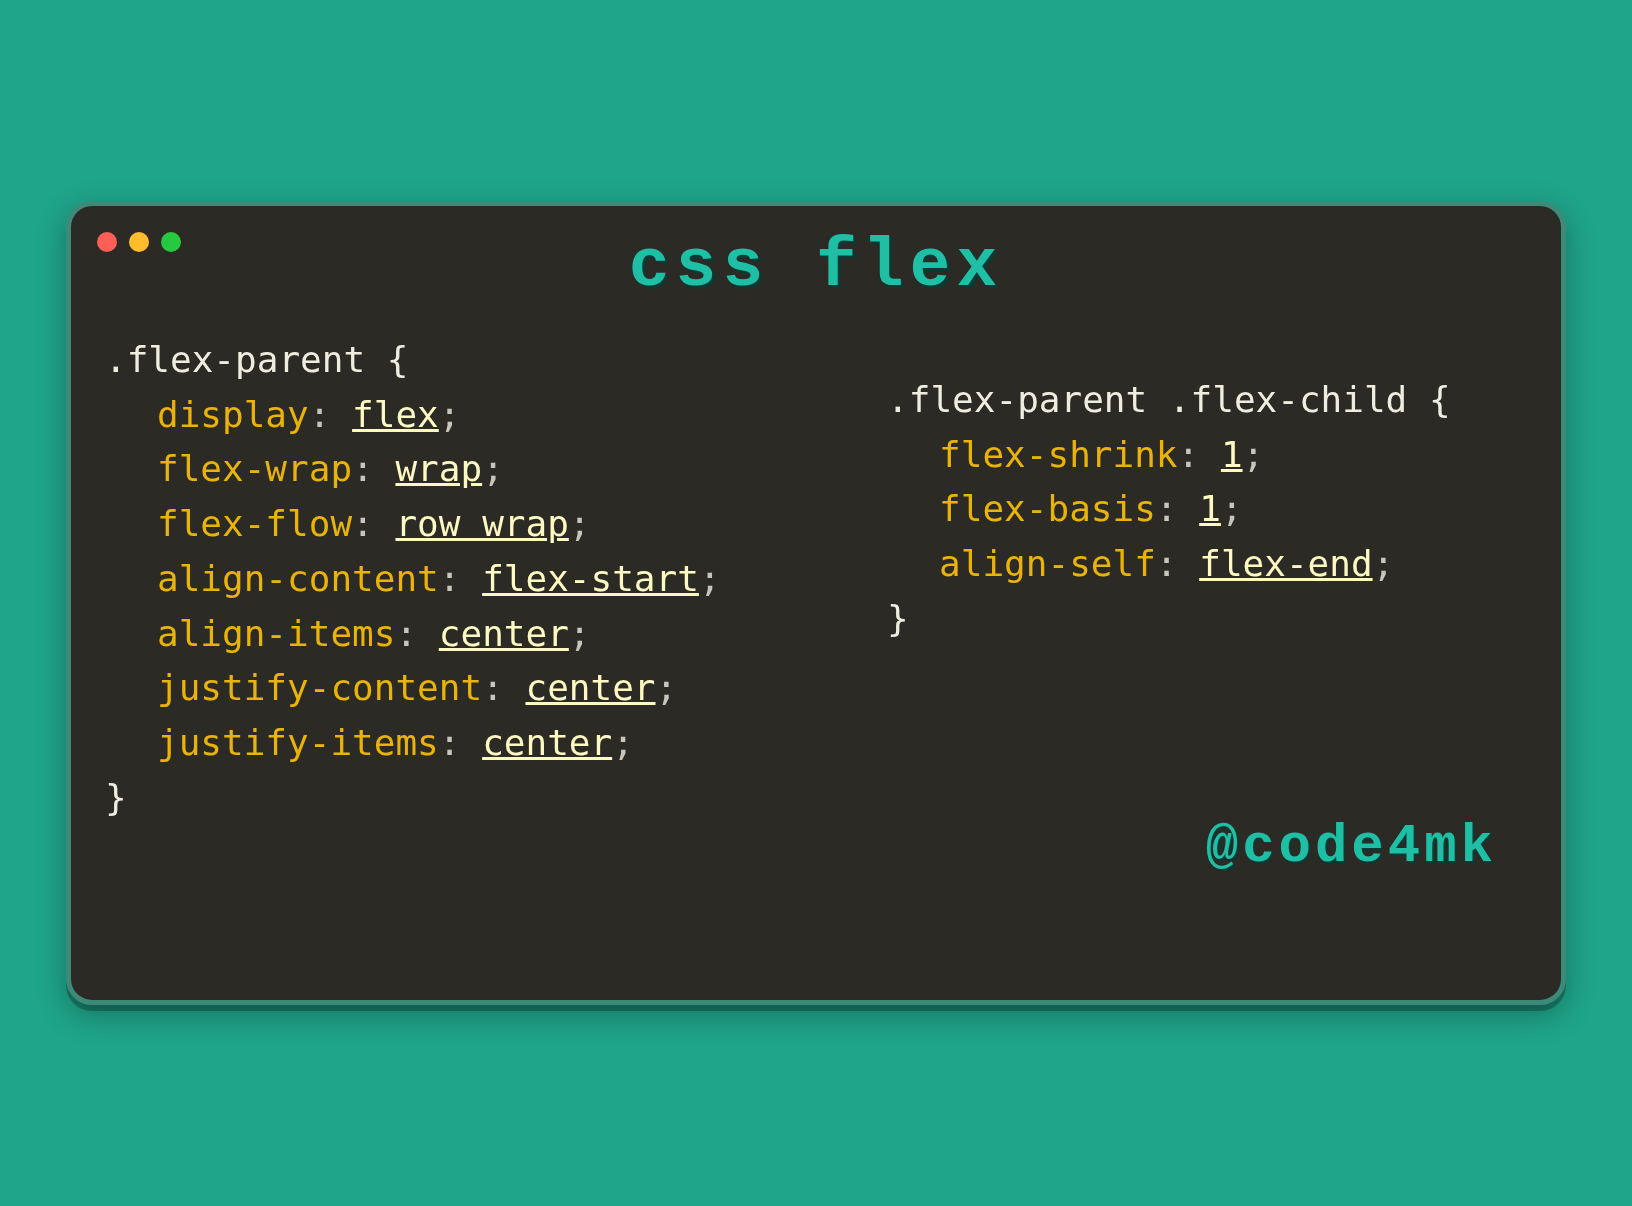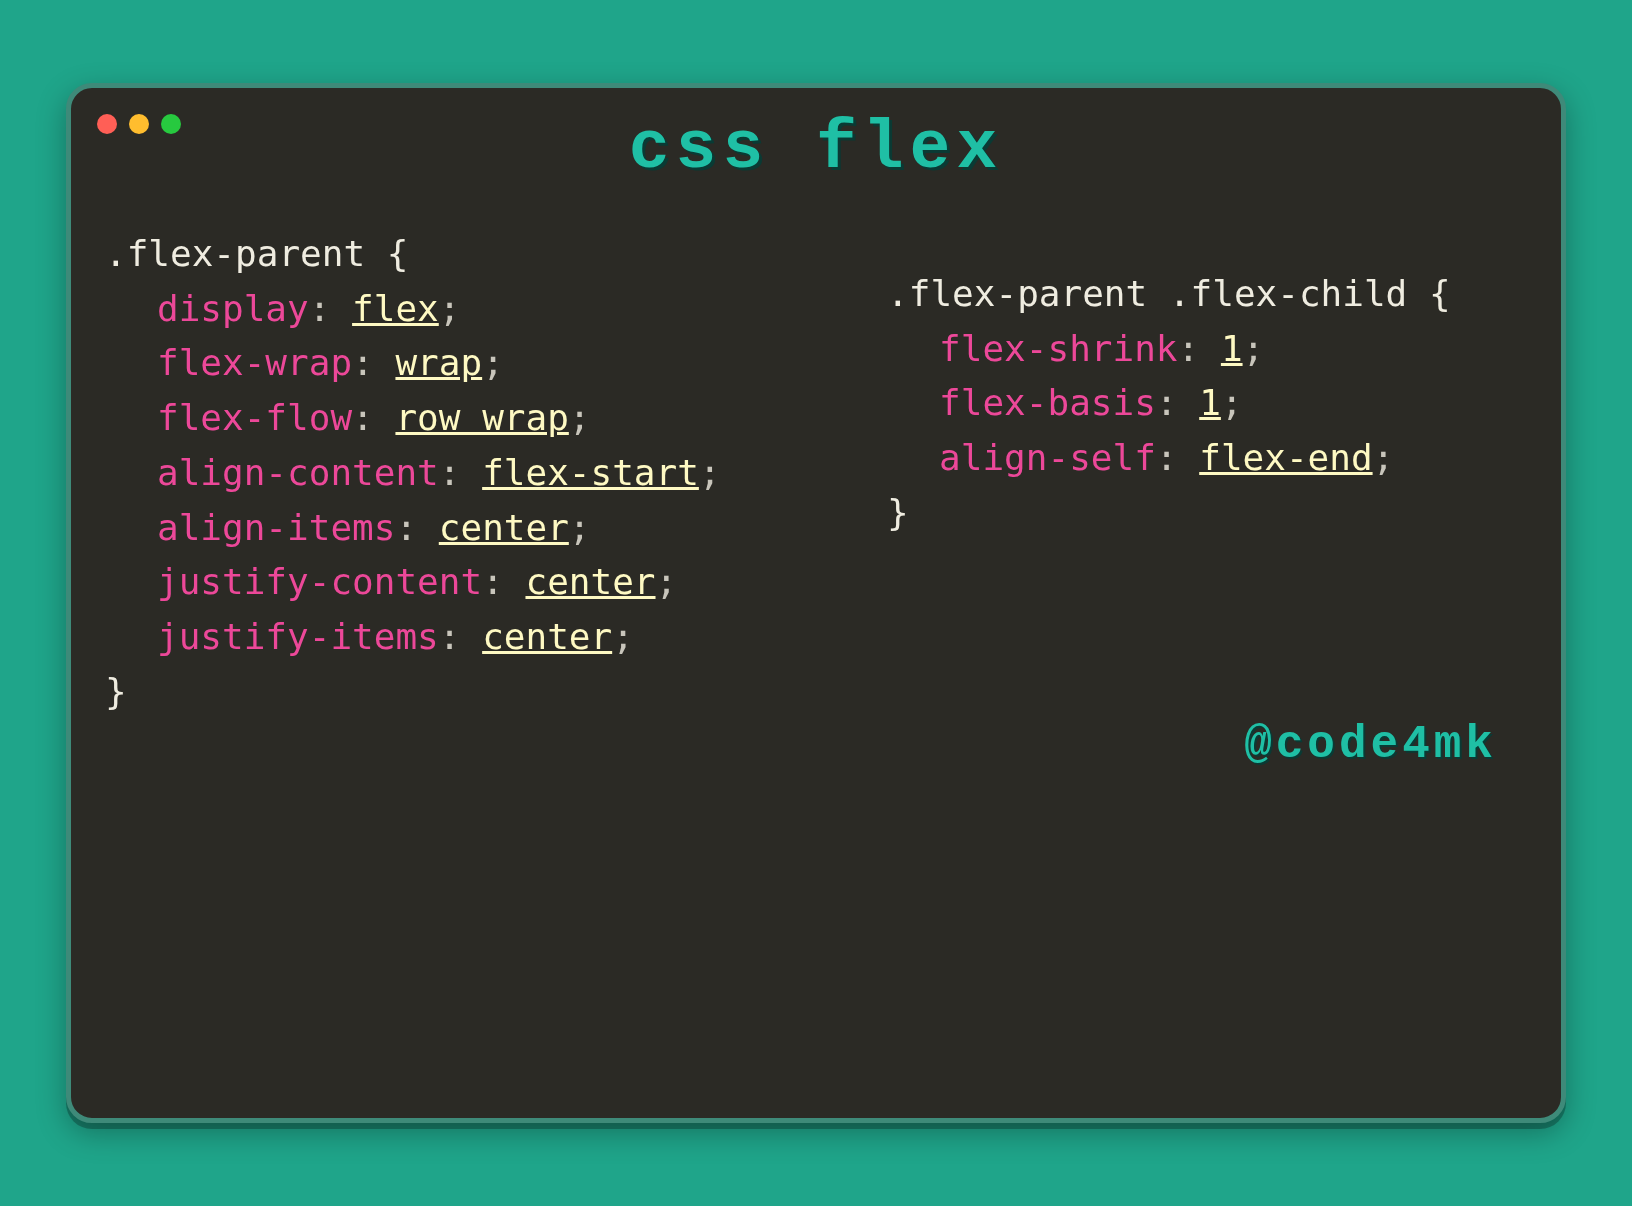--- a/index.html
+++ b/index.html
@@ -8,21 +8,21 @@
     background: #1fa58a;
     width: 1632px;
     height: 1206px;
     font-family: 'Menlo', 'Consolas', 'DejaVu Sans Mono', monospace;
     display: flex;
     align-items: center;
     justify-content: center;
   }
   .window {
     width: 1500px;
-    height: 1040px;
+    height: 804px;
     background: #2b2a25;
     border: 5px solid #3e8a79;
     border-radius: 26px;
     box-shadow: 0 6px 0 rgba(0,0,0,0.25), 0 10px 30px rgba(0,0,0,0.3);
     position: relative;
     padding: 28px 24px 24px 24px;
   }
   .traffic-lights {
     position: absolute;
     top: 26px;
@@ -39,41 +39,41 @@
     font-size: 68px;
     font-weight: bold;
     color: #1fbfa5;
     letter-spacing: 6px;
     text-shadow: 3px 3px 0 #0a3a34;
     font-family: 'Courier New', monospace;
     margin-top: -6px;
   }
   .columns {
     display: flex;
-    margin-top: 40px;
+    margin-top: 28px;
     padding: 0 10px;
   }
   .col-left { flex: 0 0 55%; }
   .col-right { flex: 0 0 45%; padding-top: 40px; position: relative; }
   .code {
     font-size: 36px;
     line-height: 1.52;
     color: #e8e6df;
   }
   .indent { padding-left: 52px; }
   .sel   { color: #efece0; }  
-  .prop  { color: #ec4899; text-align: center; }  
+  .prop  { color: #eab308; text-align: center; }  
   .val   { color: #fef9c3; text-decoration: underline; }  
   .punct { color: #c8c5bb; }  
   .credit {
     position: absolute;
     bottom: -230px;
     right: 30px;
     font-family: 'Courier New', monospace;
-    font-size: 46px;
+    font-size: 54px;
     font-weight: bold;
     color: #1fbfa5;
     letter-spacing: 4px;
     text-shadow: 2px 2px 0 #0a3a34;
   }
   .col-right-wrap { position: relative; height: 100%; }
 </style>
 </head>
 <body>
 

